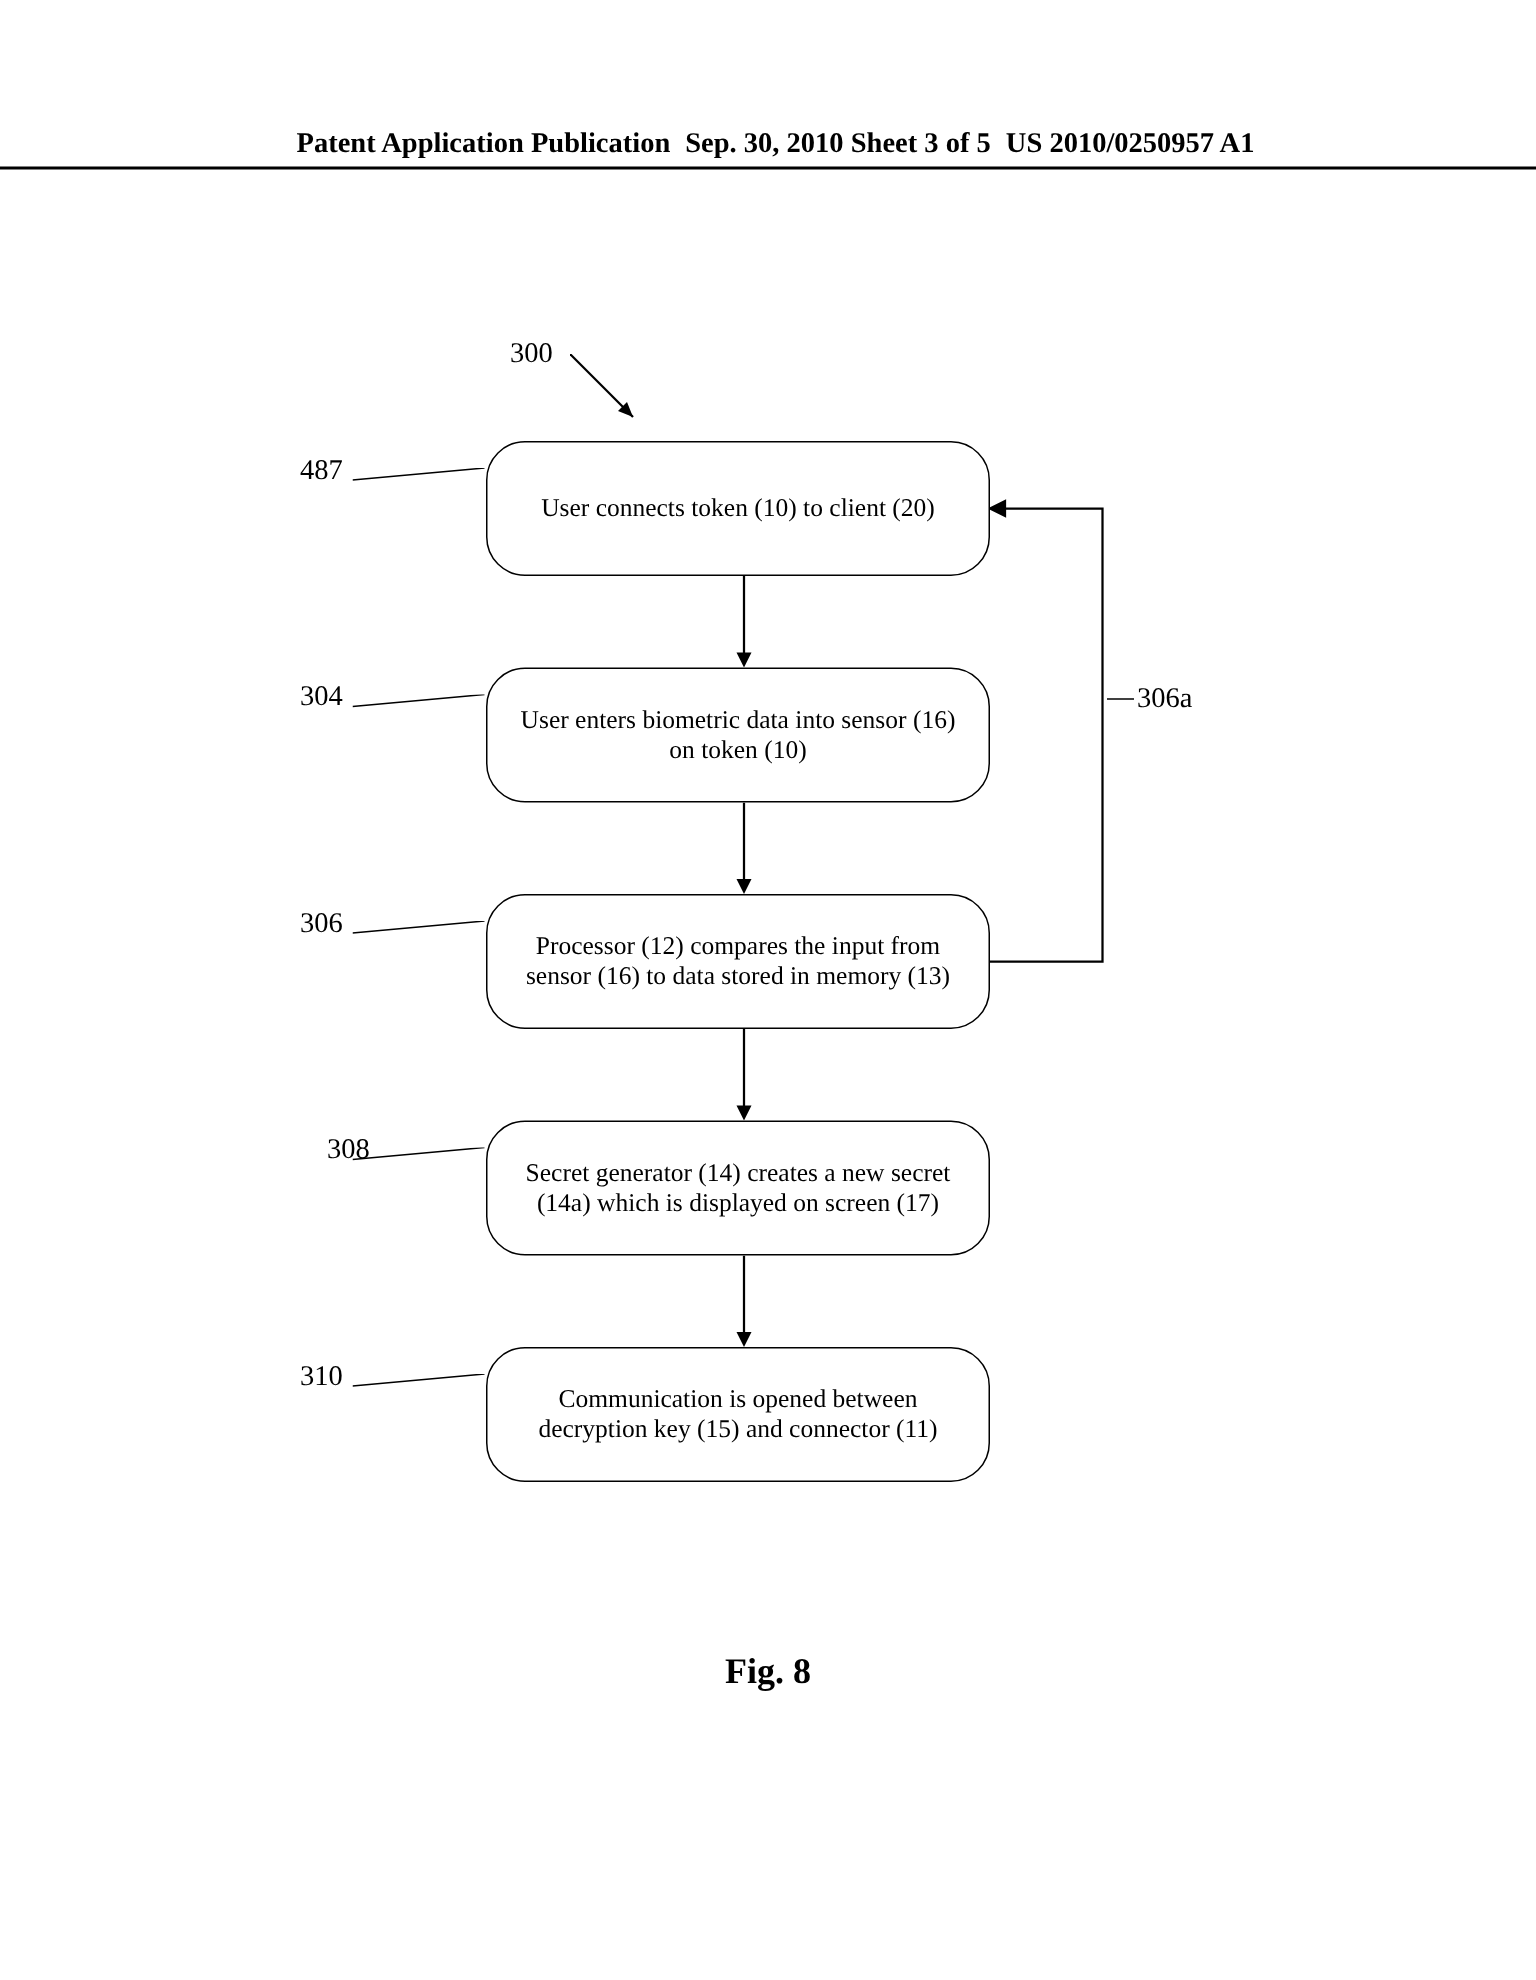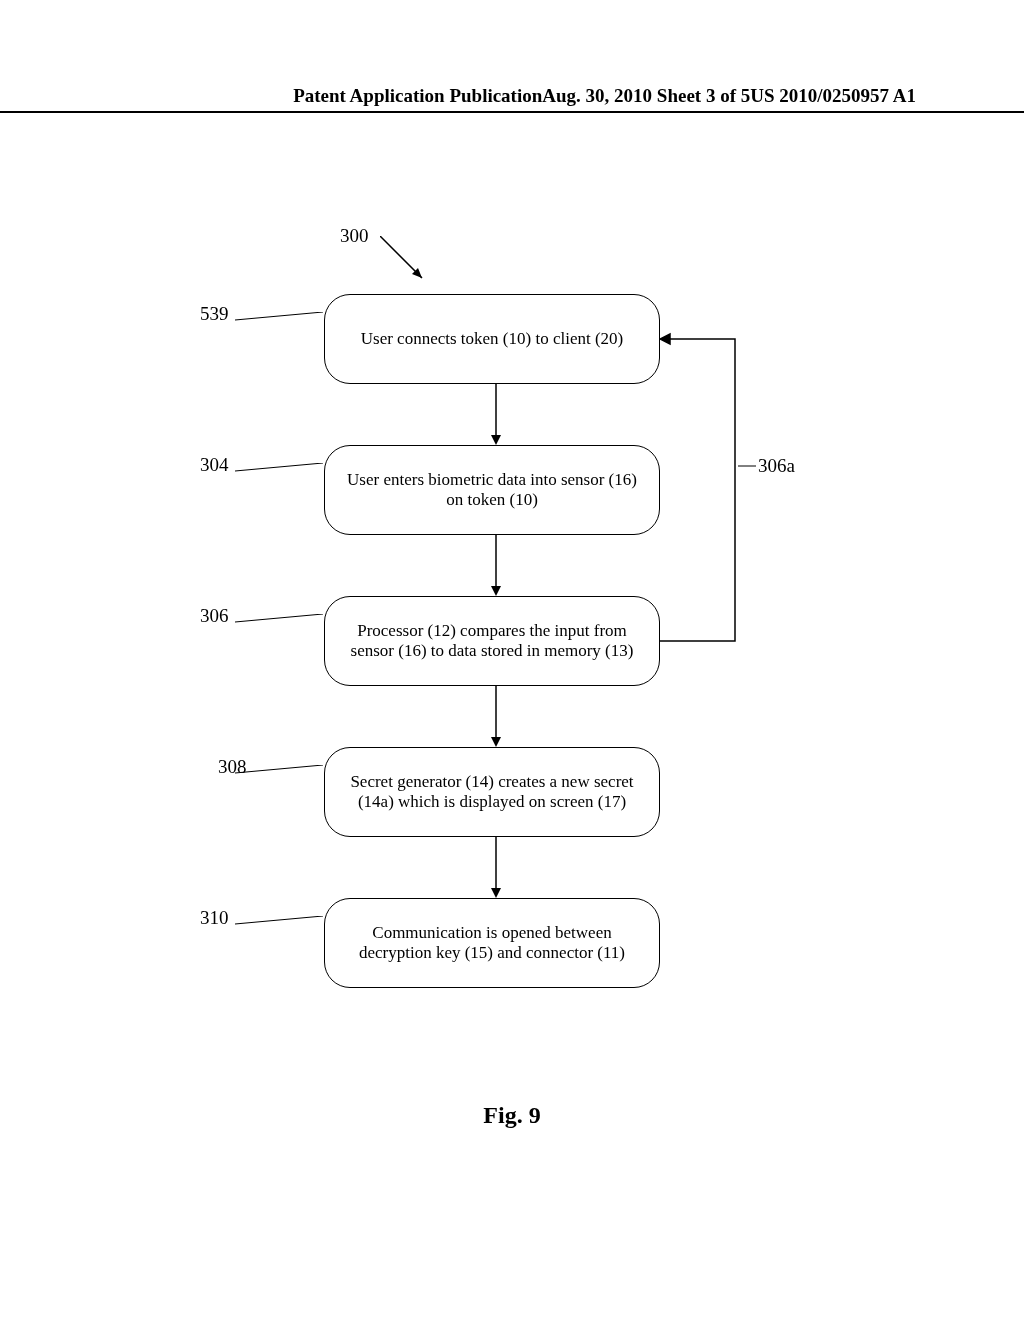--- a/index.html
+++ b/index.html
@@ -18,24 +18,25 @@
       position: absolute;
       top: 85px;
       left: 0;
       right: 0;
       width: 100%;
       border-bottom: 2px solid black;
       padding-bottom: 4px;
     }
     .header-content {
       display: flex;
-      justify-content: flex-end;
+      justify-content: center;
       font-weight: bold;
       font-size: 19px;
       padding: 0 108px 0 118px;
+      gap: 10px;
     }
     .diagram-container {
       position: absolute;
       top: 190px;
       left: 0;
       width: 1024px;
       height: 900px;
     }
     .ref-300 {
       position: absolute;
@@ -110,34 +111,34 @@
       font-size: 24px;
       font-weight: bold;
     }
   </style>
 </head>
 <body>
 
 <div class="header">
   <div class="header-content">
     <span>Patent Application Publication</span>
-    <span>Aug. 30, 2010  Sheet 3 of 5</span>
+    <span>Sep. 30, 2010  Sheet 3 of 5</span>
     <span>US 2010/0250957 A1</span>
   </div>
 </div>
 
 <div class="diagram-container">
 
   <span class="ref-300">300</span>
   <svg class="ref-300-line" viewBox="0 0 50 50">
     <line x1="0" y1="0" x2="42" y2="42" stroke="black" stroke-width="1.5"></line>
     <polygon points="42,42 32,38 38,32" fill="black"></polygon>
   </svg>
 
-  <span class="ref-label ref-302">539</span>
+  <span class="ref-label ref-302">487</span>
   <svg class="ref-leader" style="top:122px;left:235px;width:90px;height:20px">
     <line x1="0" y1="8" x2="88" y2="0"></line>
   </svg>
   <div class="box box-302">
     <span>User connects token (10) to client (20)</span>
   </div>
 
   <span class="ref-label ref-304">304</span>
   <svg class="ref-leader" style="top:273px;left:235px;width:90px;height:20px">
     <line x1="0" y1="8" x2="88" y2="0"></line>
@@ -189,14 +190,14 @@
 
   <svg class="feedback-line" style="top:140px;left:660px;width:90px;height:320px">
     <path d="M 0 311 L 75 311 L 75 9 L 10 9"></path>
     <polygon points="0,9 10,4 10,14" fill="black"></polygon>
   </svg>
   <span class="ref-label ref-306a">306a</span>
   <svg class="ref-leader" style="top:275px;left:738px;width:18px;height:2px">
     <line x1="0" y1="1" x2="18" y2="1"></line>
   </svg>
 
-  <div class="figure-label">Fig. 9</div>
+  <div class="figure-label">Fig. 8</div>
 </div>
 
 </body></html>

